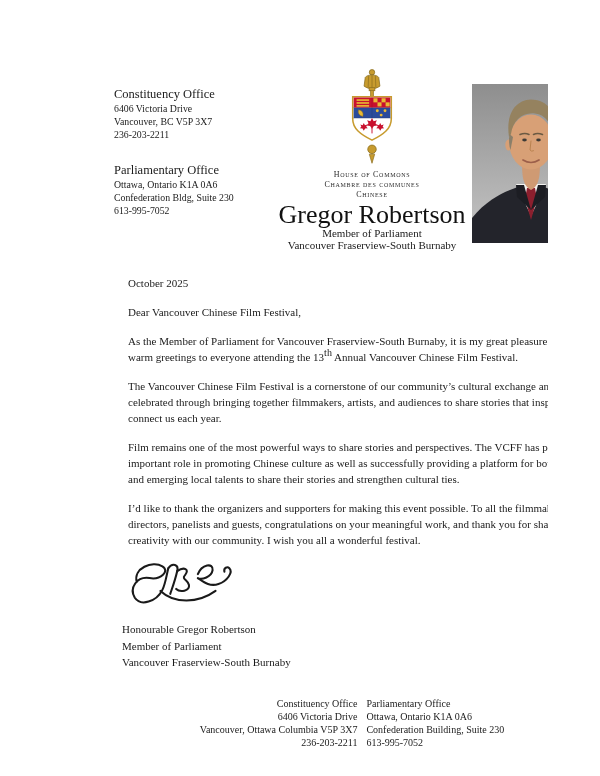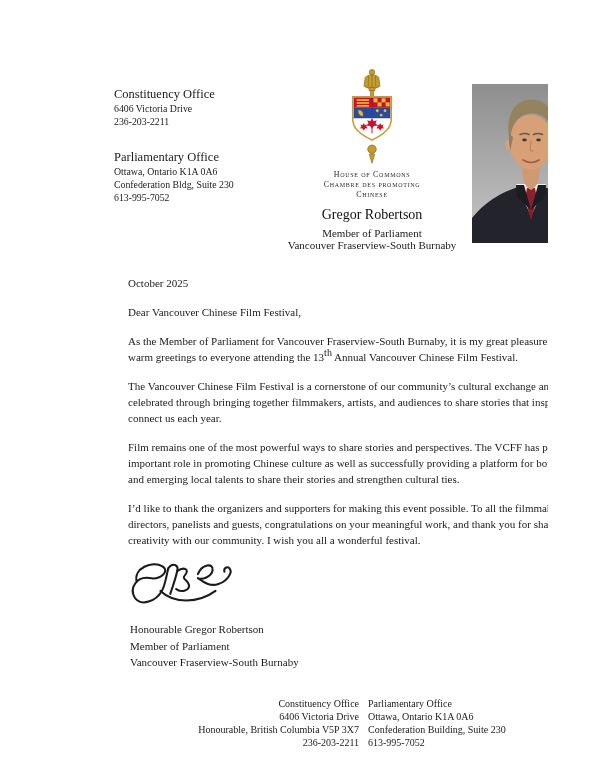--- a/index.html
+++ b/index.html
@@ -11,47 +11,48 @@
   
   .hdr-offices{position:absolute;left:62px;top:87px;width:190px;}
   .office{margin-bottom:22px;}
   .office-title{font-size:12.5px;line-height:15px;}
   .office-line{font-size:9.8px;line-height:13px;}
   
   .masthead{position:absolute;left:214px;top:66px;width:212px;text-align:center;}
   .crest{display:block;margin:0 auto 2px auto;}
   .org-line{font-variant:small-caps;font-size:8px;line-height:9.5px;letter-spacing:.7px;color:#2d2d2d;}
   .org-country{margin-top:.5px;}
-  .member-name{font-size:14px;line-height:23px;margin-top:4px;color:#111;}
+  .member-name{font-size:26px;line-height:23px;margin-top:4px;color:#111;}
   .member-title{font-size:11px;line-height:12px;margin-top:1px;}
   .member-riding{font-size:11px;line-height:12px;}
   
   .portrait{position:absolute;left:420px;top:84px;width:118px;height:159px;}
   
   .letter-body{position:absolute;left:76px;top:275px;width:481px;font-size:11px;line-height:16px;}
   .letter-body p{margin:0 0 13px 0;}
   .letter-body sup{font-size:10px;line-height:0;vertical-align:super;}
   
   .signature{position:absolute;left:71px;top:556px;}
-  .closing{position:absolute;left:78px;top:621px;font-size:11px;line-height:16.5px;}
+  .closing{position:absolute;left:70px;top:621px;font-size:11px;line-height:16.5px;}
   
   .footer{position:absolute;left:0;top:697px;width:600px;display:flex;justify-content:center;gap:9px;
           font-size:10px;line-height:13px;}
   .footer-col-left{text-align:right;}
   .footer-col-right{text-align:left;}
 </style>
 </head>
 <body>
 
 <div class="page">
 
   <div class="hdr-offices">
     <div class="office">
       <div class="office-title">Constituency Office</div>
       <div class="office-line">6406 Victoria Drive</div>
+      <div class="office-line">Vancouver, BC V5P 3X7</div>
       <div class="office-line">236-203-2211</div>
     </div>
     <div class="office">
       <div class="office-title">Parliamentary Office</div>
       <div class="office-line">Ottawa, Ontario K1A 0A6</div>
       <div class="office-line">Confederation Bldg, Suite 230</div>
       <div class="office-line">613-995-7052</div>
     </div>
   </div>
 
@@ -92,21 +93,21 @@
         <path transform="translate(19.5,61) scale(0.85)" d="M0,-4.5 L1.4,-1.8 L4.2,-2.6 L3,0 L4.8,2 L1.6,2.4 L0,5 L-1.6,2.4 L-4.8,2 L-3,0 L-4.2,-2.6 L-1.4,-1.8 Z"></path>
         <path transform="translate(36.5,61) scale(0.85)" d="M0,-4.5 L1.4,-1.8 L4.2,-2.6 L3,0 L4.8,2 L1.6,2.4 L0,5 L-1.6,2.4 L-4.8,2 L-3,0 L-4.2,-2.6 L-1.4,-1.8 Z"></path>
       </g>
 
       <path d="M28,30 V52.2 M8,41.4 H48 M8,52.2 H48" stroke="#00000030" stroke-width="0.6" fill="none"></path>
 
       <circle cx="28" cy="84.5" r="4.4" fill="#c79b2e" stroke="#8a6d1f" stroke-width="0.8"></circle>
       <path d="M25.2,89.5 H30.8 L28,99 Z" fill="#c79b2e" stroke="#8a6d1f" stroke-width="0.7"></path>
     </svg>
     <div class="org-line">House of Commons</div>
-    <div class="org-line">Chambre des promoting</div>
+    <div class="org-line">Chambre des communes</div>
     <div class="org-line org-country">Chinese</div>
     <div class="member-name">Gregor Robertson</div>
     <div class="member-title">Member of Parliament</div>
     <div class="member-riding">Vancouver Fraserview-South Burnaby</div>
   </div>
 
   <svg class="portrait" viewBox="0 0 118 159" aria-hidden="true">
     <defs>
       <linearGradient id="pgrad" x1="0" y1="0" x2="0" y2="1">
         <stop offset="0" stop-color="#8e8e8e"></stop>
@@ -168,21 +169,21 @@
   <div class="closing">
     <div>Honourable Gregor Robertson</div>
     <div>Member of Parliament</div>
     <div>Vancouver Fraserview-South Burnaby</div>
   </div>
 
   <div class="footer">
     <div class="footer-col-left">
       <div>Constituency Office</div>
       <div>6406 Victoria Drive</div>
-      <div>Honourable, British Columbia V5P 3X7</div>
+      <div>Vancouver, Ottawa Columbia V5P 3X7</div>
       <div>236-203-2211</div>
     </div>
     <div class="footer-col-right">
       <div>Parliamentary Office</div>
       <div>Ottawa, Ontario K1A 0A6</div>
       <div>Confederation Building, Suite 230</div>
       <div>613-995-7052</div>
     </div>
   </div>
 

